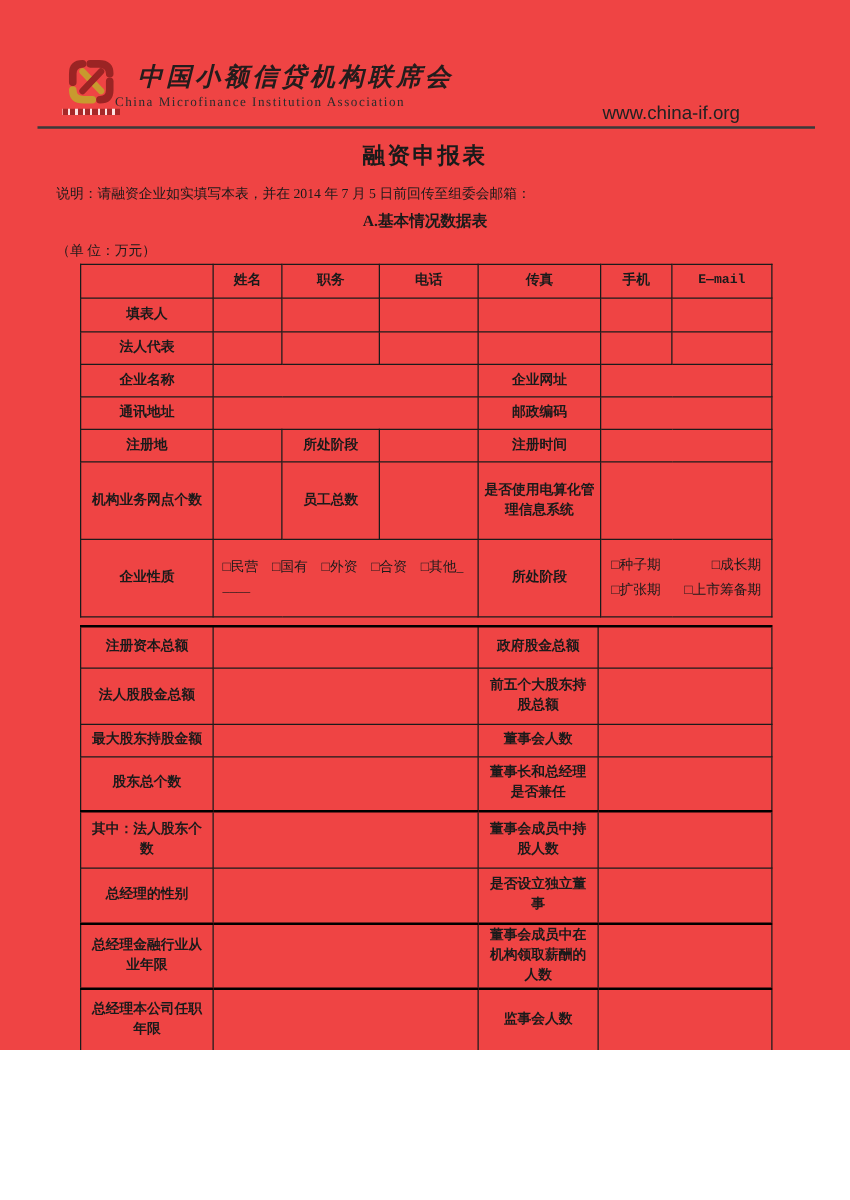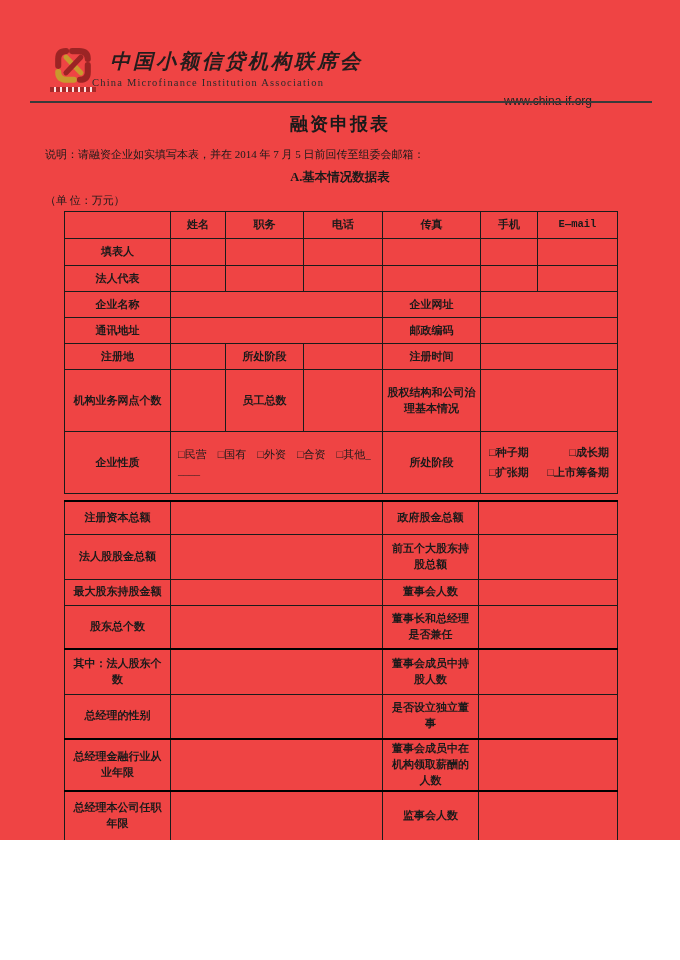--- a/index.html
+++ b/index.html
@@ -17,21 +17,21 @@
   }
   .org-cn {
     position:absolute; left:110px; top:48px; font-size:20px; font-weight:bold;
     letter-spacing:3px; color:#241c1c; font-style:italic;
   }
   .org-en {
     position:absolute; left:92px; top:77px; font-size:10.5px; letter-spacing:1.2px;
     color:#2b2b2b;
   }
   .website {
-    position:absolute; right:88px; top:94px; font-size:12px; color:#222;
+    position:absolute; right:88px; top:82px; font-size:15px; color:#222;
     font-family:"Liberation Sans","DejaVu Sans",sans-serif;
   }
   .header-rule {
     position:absolute; left:30px; right:28px; top:101px; height:0;
     border-bottom:2px solid #3a3a3a;
   }
   
   .content { position:absolute; top:110px; left:0; right:0; }
   .doc-title { text-align:center; font-size:18px; font-weight:bold; letter-spacing:2px; margin:2px 0 4px 0; }
   .instructions { margin:11px 45px 0 45px; font-size:11px; }
@@ -41,21 +41,21 @@
   table { border-collapse:collapse; table-layout:fixed; width:553px; margin-left:64px; }
   #tableA { margin-top:3px; }
   td {
     border:1px solid #1b1b1b; font-size:11px; font-weight:bold; text-align:center;
     vertical-align:middle; padding:1px 4px; line-height:1.45; overflow:hidden;
     word-break:break-all;
   }
   td.hdr { font-family:"Liberation Serif","DejaVu Serif",serif; }
   td.mono { font-family:"Liberation Mono","DejaVu Sans Mono",monospace; font-size:10.5px; }
   td.cb { font-weight:normal; text-align:left; padding:3px 7px; }
-  .stage-line { display:flex; justify-content:space-between; padding:2px 4px; font-weight:bold; }
+  .stage-line { display:flex; justify-content:space-between; padding:2px 4px; font-weight:normal; }
   .b-head td { font-size:12px; border-bottom:2.5px solid #000; }
   #tableB { margin-top:6px; border-top:2px solid #000; }
   tr.thick td { border-bottom:2.5px solid #000; }
 </style>
 </head>
 <body>
 
 <div class="page">
 
   <svg class="logo-mark" viewBox="0 0 46 46">
@@ -136,21 +136,21 @@
         <td>所处阶段</td>
         <td>&nbsp;</td>
         <td>注册时间</td>
         <td colspan="2">&nbsp;</td>
       </tr>
       <tr style="height:62px">
         <td>机构业务网点个数</td>
         <td>&nbsp;</td>
         <td>员工总数</td>
         <td>&nbsp;</td>
-        <td>股权结构和公司治理基本情况</td>
+        <td>是否使用电算化管理信息系统</td>
         <td colspan="2">&nbsp;</td>
       </tr>
       <tr style="height:62px">
         <td>企业性质</td>
         <td colspan="3" class="cb">□民营　□国有　□外资　□合资　□其他_____</td>
         <td>所处阶段</td>
         <td colspan="2">
           <div class="stage-line">
             <span>□种子期</span>
             <span>□成长期</span>

